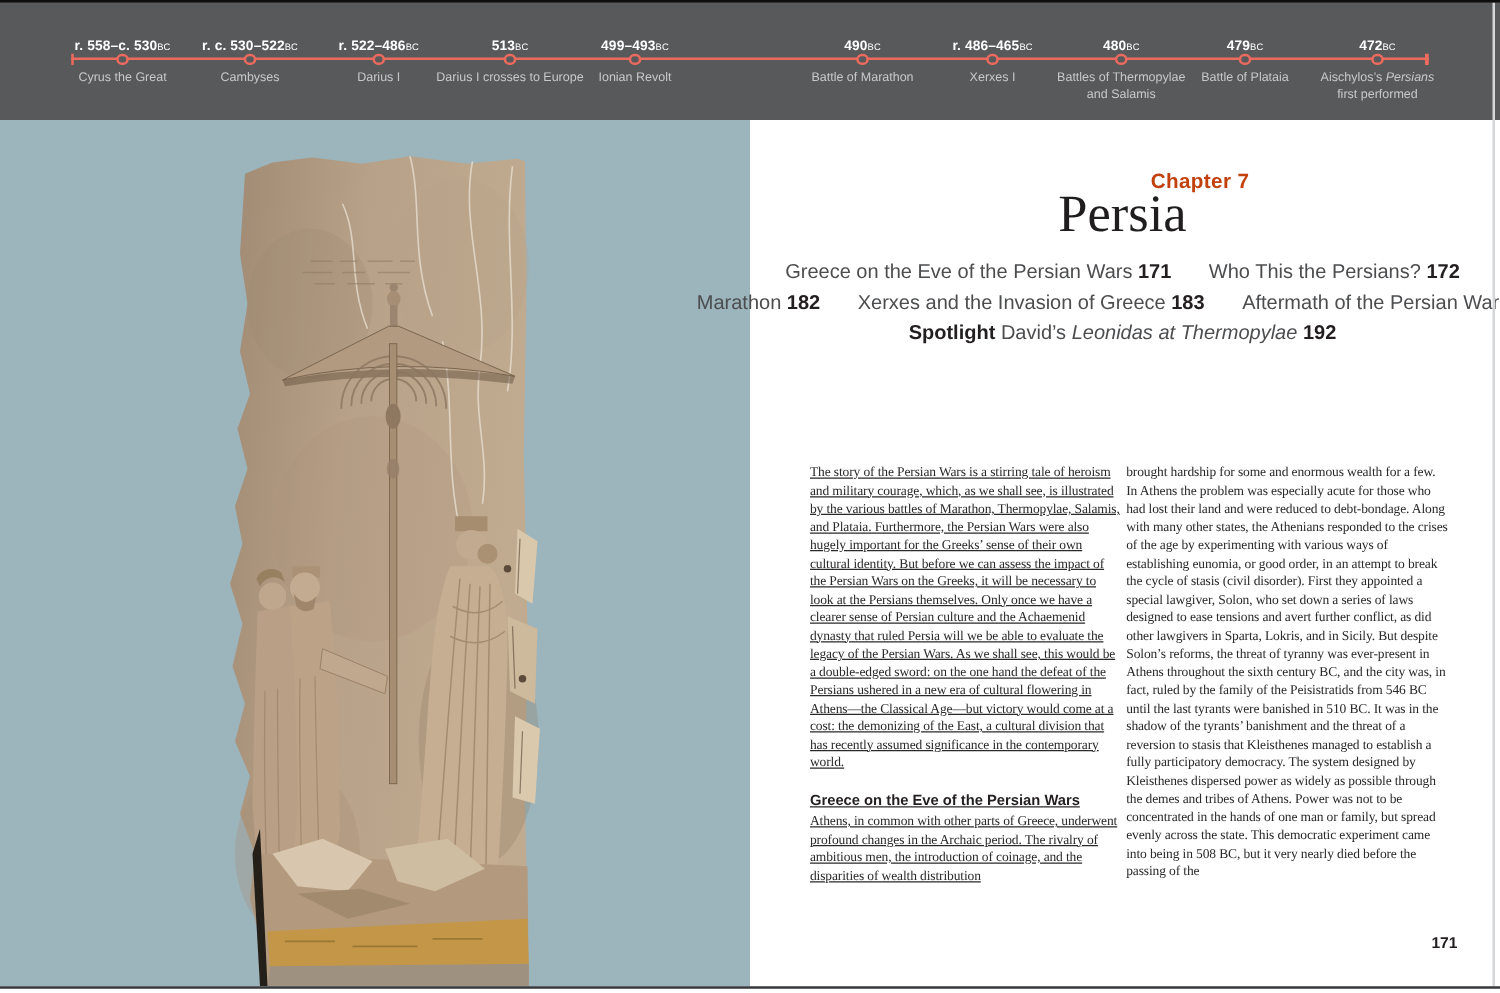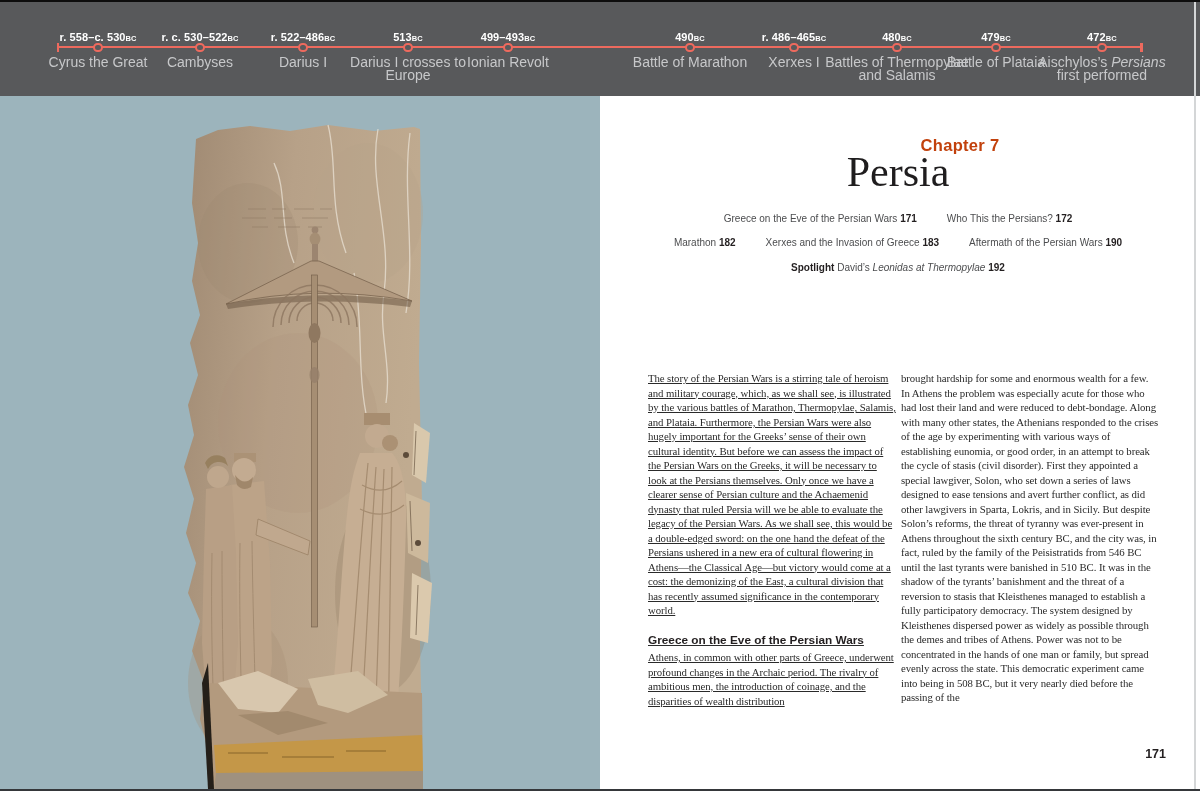--- a/index.html
+++ b/index.html
@@ -14,47 +14,47 @@
   .tl-line::before,.tl-line::after{
     content:"";position:absolute;top:-3.4px;width:2.6px;height:9.4px;background:#ed6a5e;
   }
   .tl-line::before{left:0;}
   .tl-line::after{right:0;}
   .tl-event{position:absolute;top:0;height:96px;width:0;}
   .tl-date{
     position:absolute;bottom:53px;left:50%;transform:translateX(-50%);
     white-space:nowrap;color:#ffffff;font-weight:bold;font-size:11px;letter-spacing:.1px;
   }
-  .tl-date .bc{font-size:7.5px;font-weight:bold;margin-left:0;}
+  .tl-date .bc{font-size:7.5px;font-weight:normal;margin-left:0;}
   .tl-node{
     position:absolute;top:43px;left:50%;margin-left:-4.6px;width:9.2px;height:9.2px;
     border-radius:50%;border:2.4px solid #ed6a5e;background:#58595b;box-sizing:border-box;
   }
   .tl-label{
     position:absolute;top:56px;left:50%;transform:translateX(-50%);
-    width:160px;text-align:center;color:#c7c8ca;font-size:14px;line-height:13px;
+    width:160px;text-align:center;color:#c7c8ca;font-size:10px;line-height:13px;
   }
   .tl-label .i, .toc .i{font-style:italic;}
   .toc .b{font-weight:bold;color:#231f20;}
   
   .panel{position:absolute;left:0;top:96px;width:600px;height:693px;background:#9cb4bc;}
   .relief{position:absolute;left:178px;top:123px;z-index:2;}
   
   .kicker{
     position:absolute;left:600px;top:136px;width:720px;text-align:center;
     font-size:16.5px;font-weight:bold;color:#c2410c;letter-spacing:.3px;
   }
   .title{
     position:absolute;left:600px;top:149px;width:596px;text-align:center;
     font-family:"Liberation Serif",serif;font-weight:normal;font-size:42px;
     line-height:46px;color:#1f1d1e;margin:0;
   }
   .toc{
     position:absolute;left:610px;top:206px;width:576px;
-    font-size:10px;color:#4c4d4f;
+    font-size:16px;color:#4c4d4f;
   }
   .toc-line{display:flex;justify-content:center;column-gap:30px;height:24.5px;align-items:center;}
   .toc-item{white-space:pre;}
   .col{
     position:absolute;top:371px;font-family:"Liberation Serif",serif;
     font-size:10.8px;line-height:14.5px;letter-spacing:-0.1px;color:#2a2a2a;
   }
   .col p{margin:0;}
   .col-1{left:648px;width:250px;text-decoration:underline;}
   .col-2{left:901px;width:258px;}

